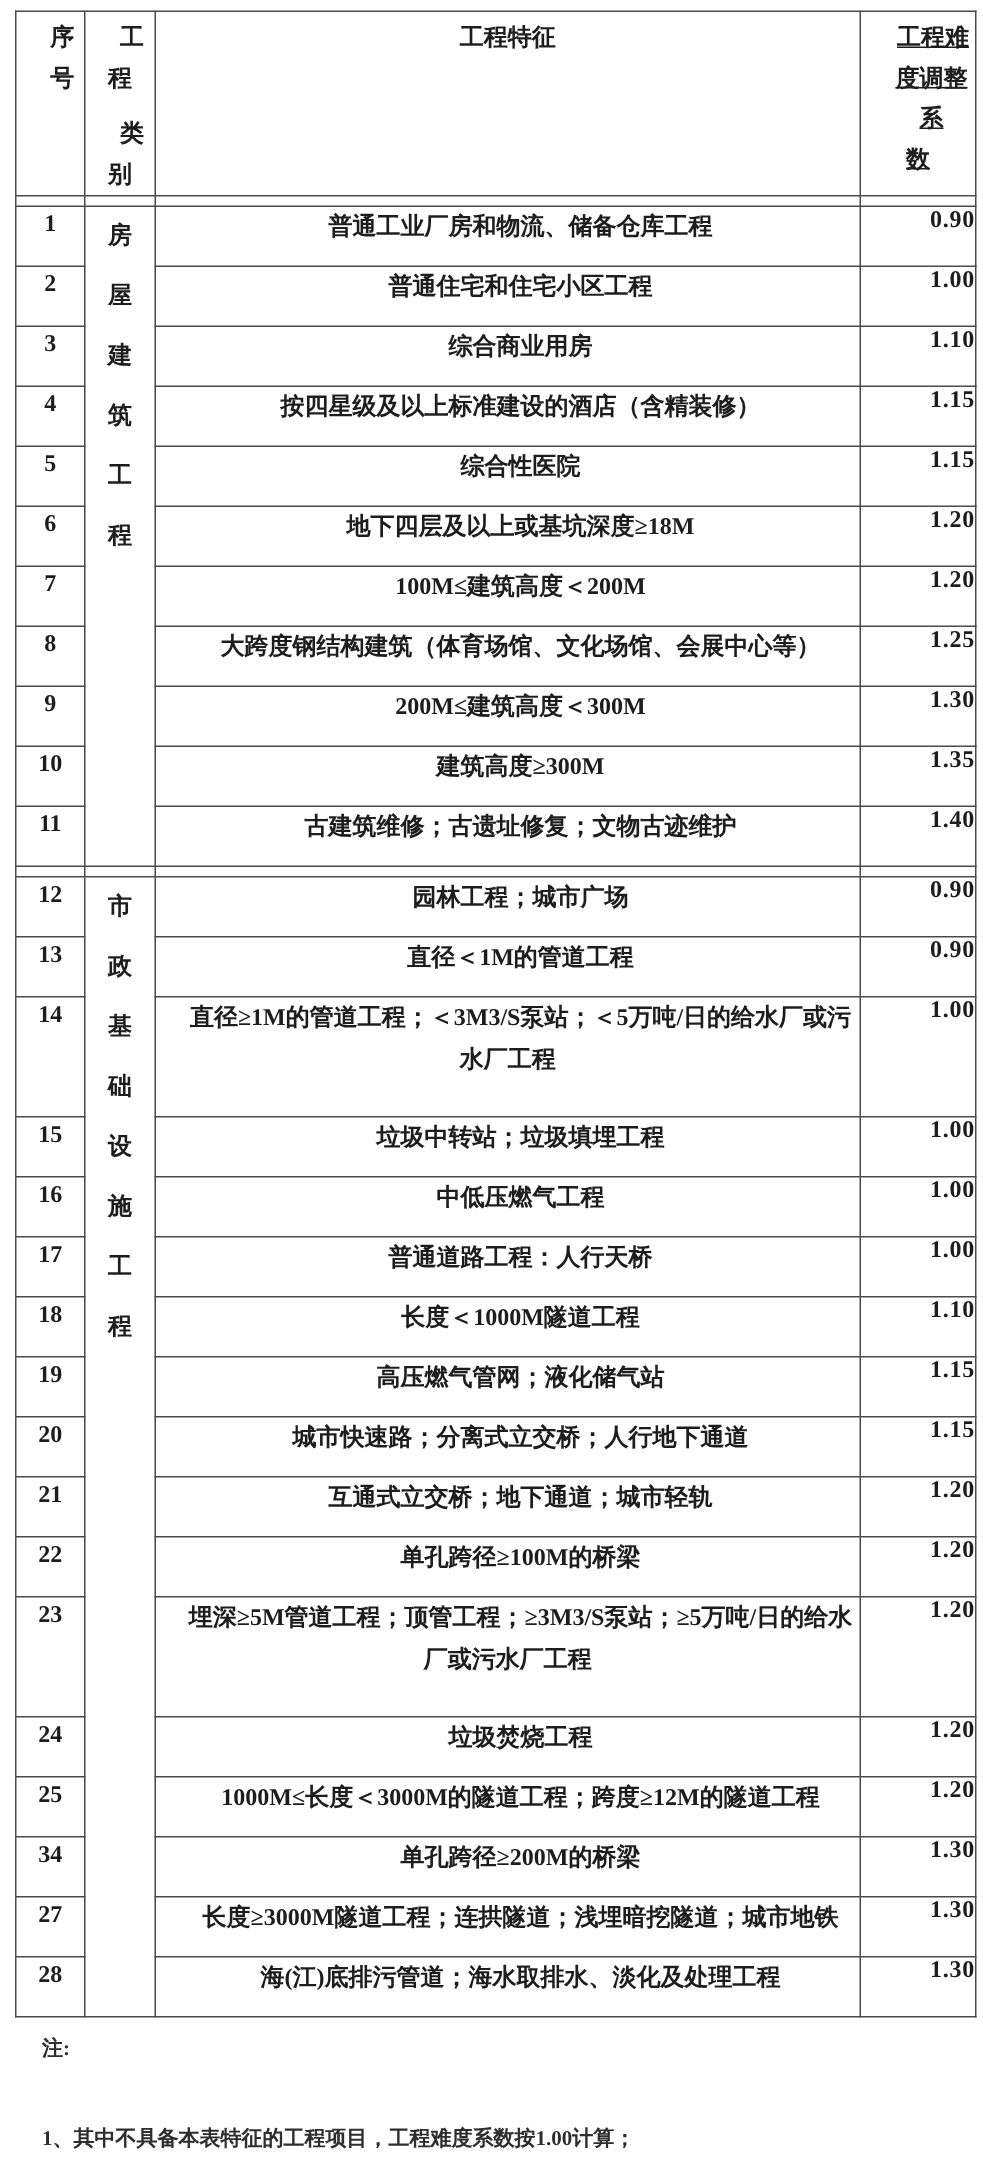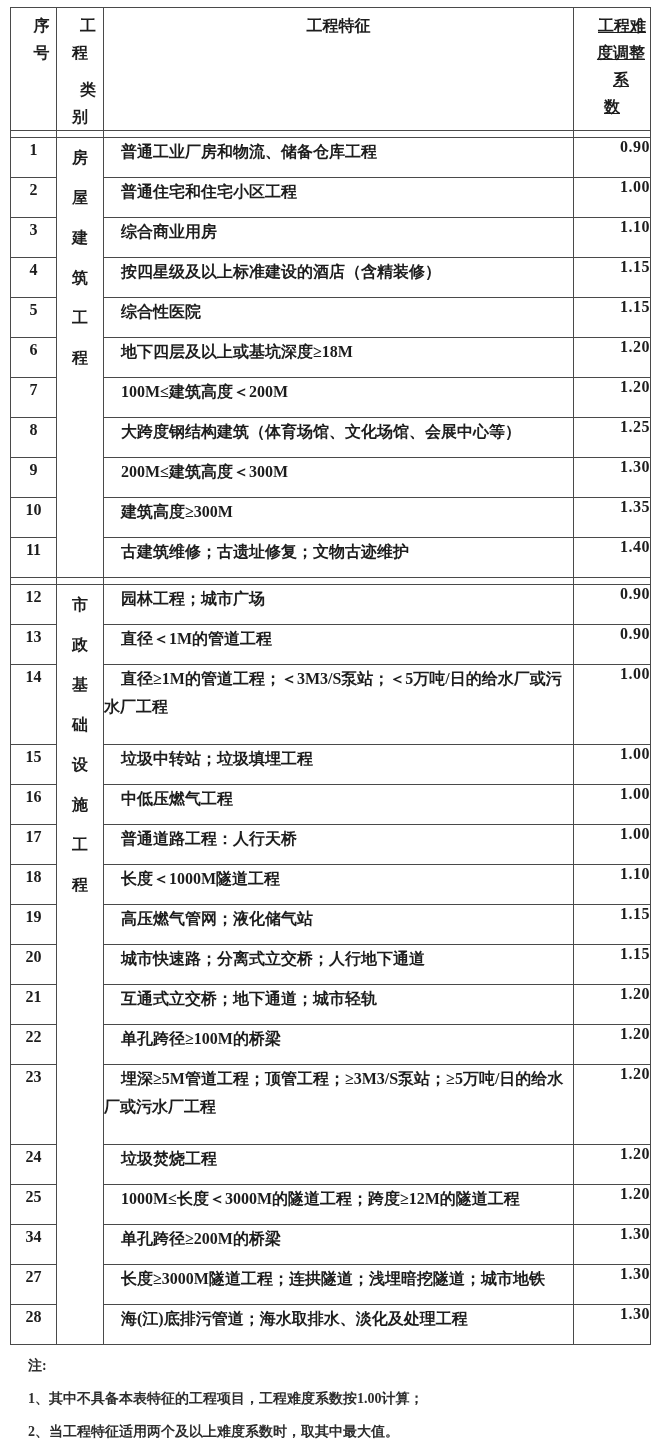--- a/index.html
+++ b/index.html
@@ -43,36 +43,36 @@
   .hd-coef .l3{text-align:center;}
 
   
   td.no{ text-align:center;padding-top:8px;line-height:24px;font-size:15px;}
   td.cat{ text-align:center;padding:0;}
   td.cat .cat-char{height:40px;line-height:40px;}
   td.feature{
     padding:7px 8px 0 8px;
     text-indent:17px;
     line-height:28px;
-    text-align:left;
+    text-align:center;
   }
   td.coef-val{
     text-align:right;
     padding:8px 8px 0 0;
     letter-spacing:0.5px;
   }
 
   .notes{
     margin:12px 0 0 28px;
     font-size:14px;
     color:#2e2e2e;
     font-weight:700;
   }
   .notes p{margin:0;}
-  .notes p.note-item{margin-top:15px;}
+  .notes p.note-item{margin-top:42px;}
 </style>
 </head>
 <body>
 
 <div class="page">
 
   <table class="coef">
     <colgroup>
       <col style="width:46px">
       <col style="width:47px">

